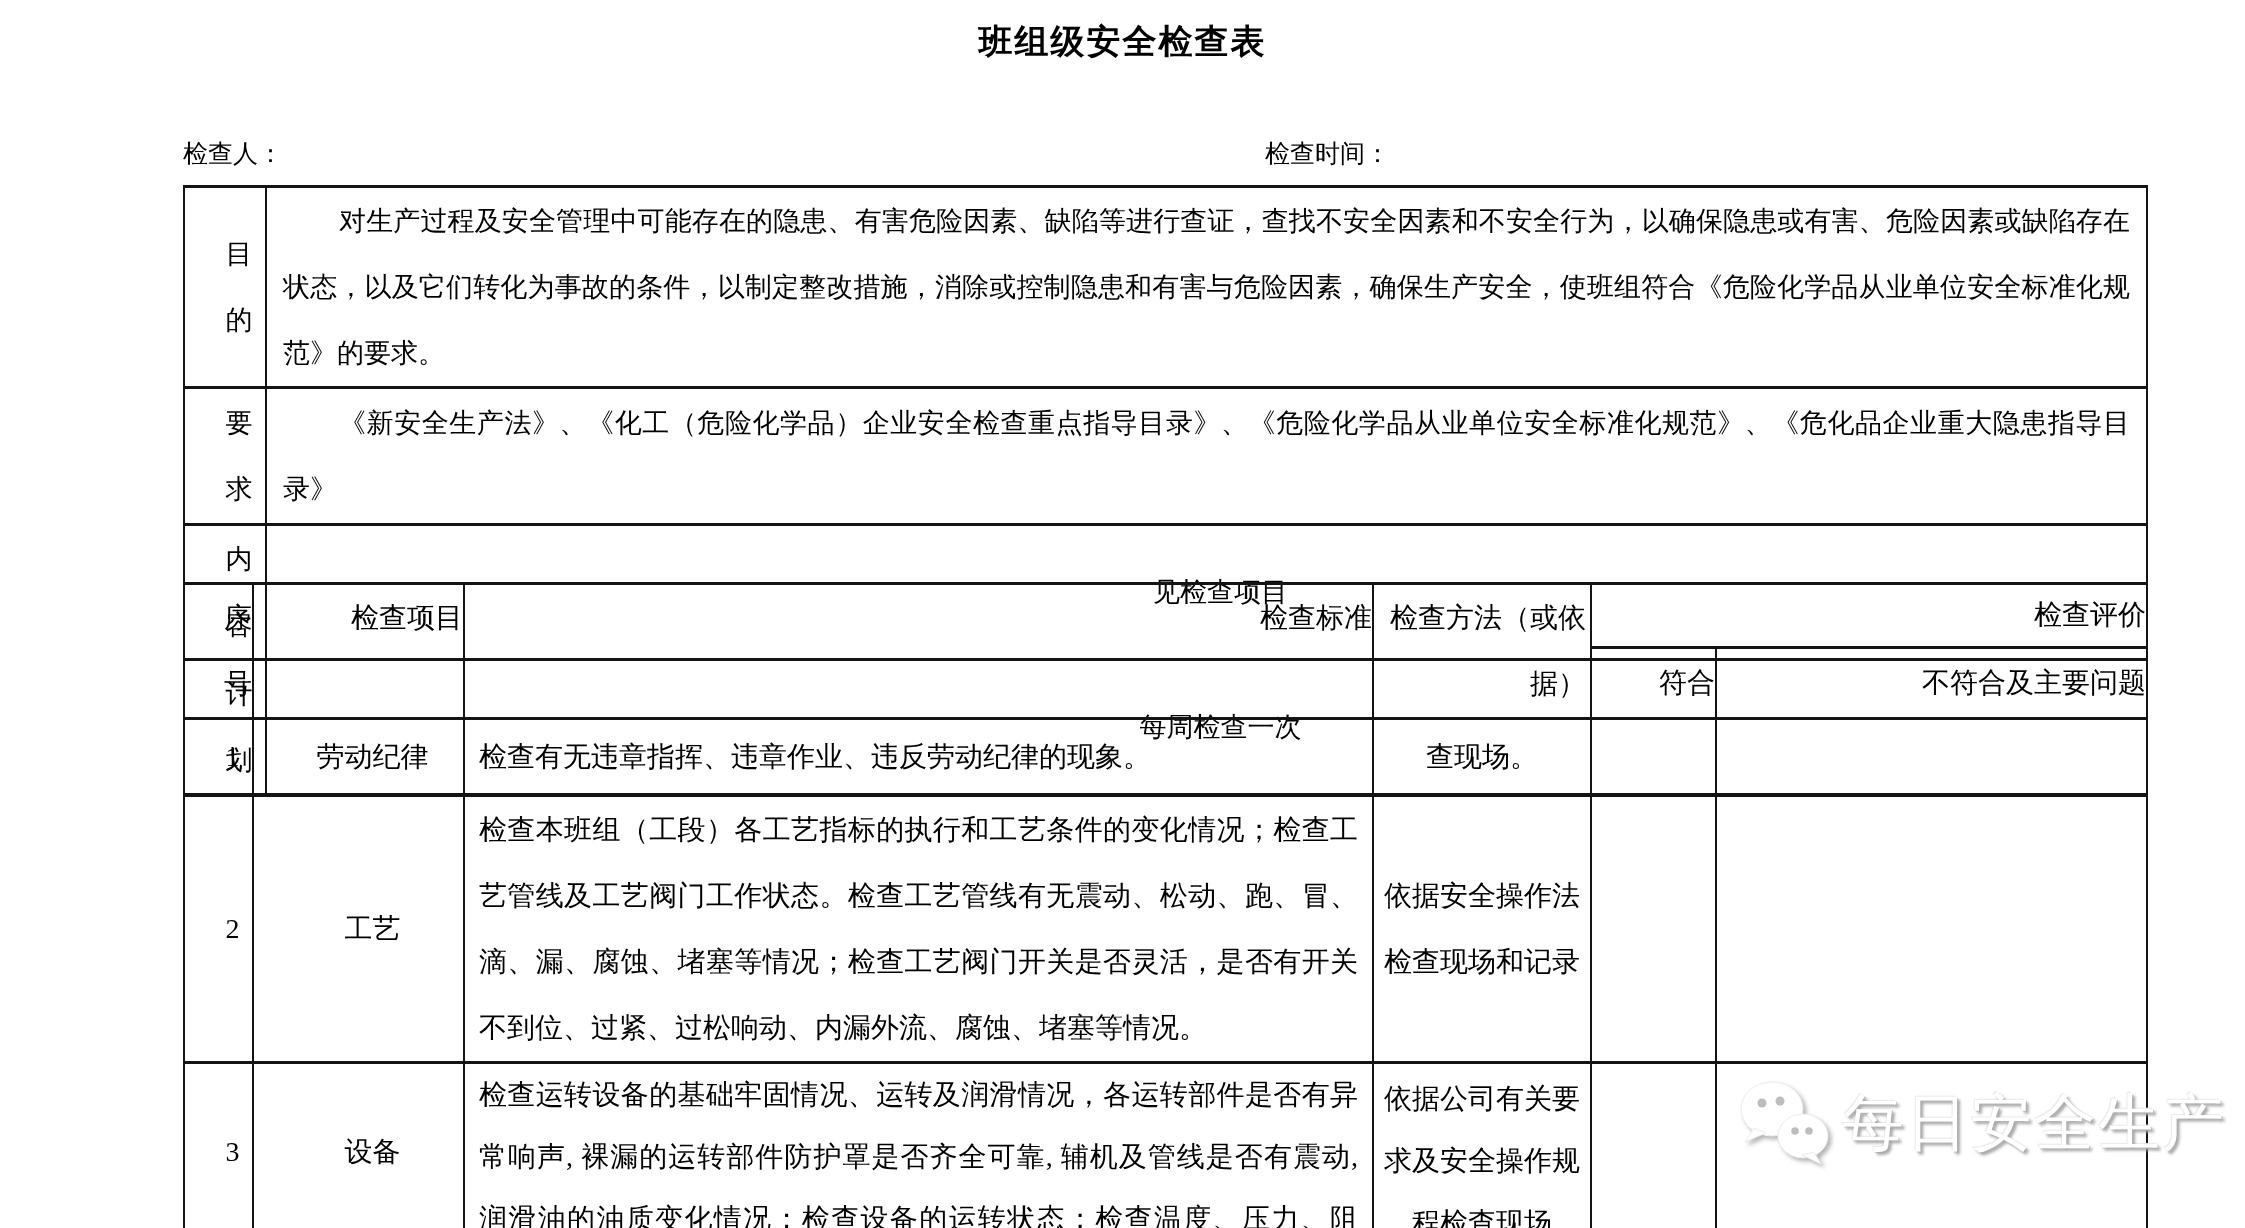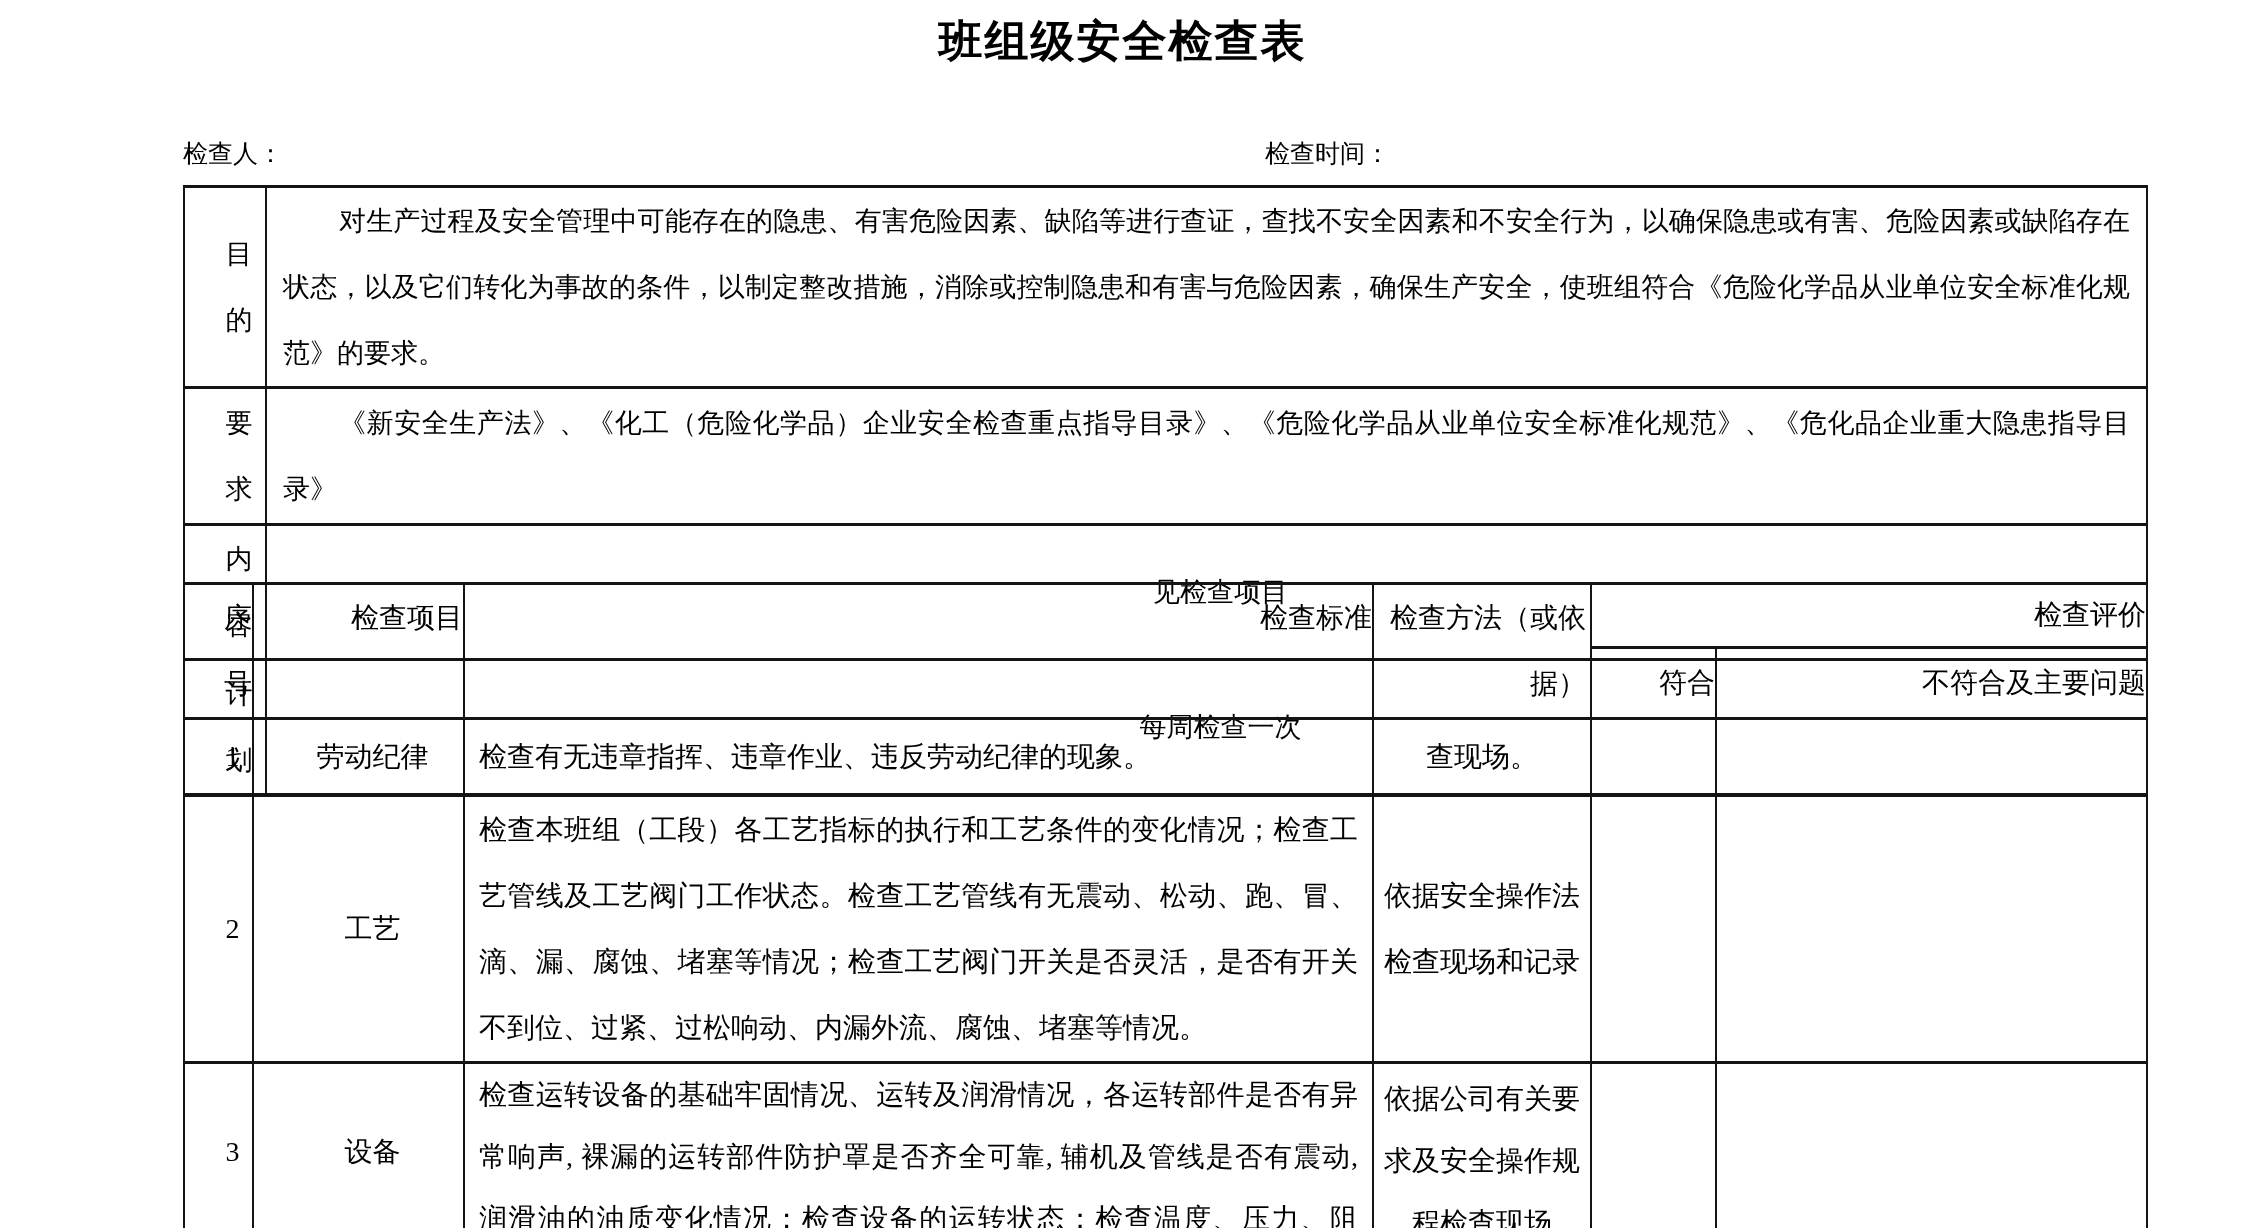--- a/index.html
+++ b/index.html
@@ -5,21 +5,21 @@
   * { margin:0; padding:0; box-sizing:border-box; }
   html,body { background:#ffffff; }
   #page {
     position:relative; width:2245px; height:1228px;
     background:#ffffff; overflow:hidden;
     font-family:"Liberation Serif","DejaVu Serif",serif;
     color:#000;
   }
   .doc-title {
     position:absolute; top:12px; left:0; width:2245px;
-    text-align:center; font-size:44px; font-weight:bold;
+    text-align:center; font-size:34px; font-weight:bold;
     letter-spacing:2px; line-height:60px;
   }
   .meta-label { position:absolute; top:134px; font-size:25px; line-height:40px; }
   #inspector { left:183px; }
   #check-time { left:1265px; }
 
   table { border-collapse:collapse; table-layout:fixed; position:absolute; left:183px; }
   td, th { border:2px solid #141414; border-top-width:3px; border-bottom-width:3px;
            font-size:28px; font-weight:normal; line-height:66px; vertical-align:middle;
            overflow:hidden;padding-left:28px; }
@@ -140,14 +140,27 @@
       </td>
       <td class="method-cell va-top">
         <div class="cell-clip">依据公司有关要求及安全操作规程检查现场</div>
       </td>
       <td></td>
       <td></td>
     </tr>
   </tbody>
     </table>
 
+  <div id="watermark">
+    <svg class="wm-icon" width="96" height="90" viewBox="0 0 96 90">
+      <ellipse cx="34" cy="31" rx="31" ry="27" fill="#ffffff" stroke="#ececec" stroke-width="1"></ellipse>
+      <path d="M16 50 L7 64 L28 55 Z" fill="#ffffff" stroke="#ececec" stroke-width="1"></path>
+      <circle cx="24" cy="25" r="4.5" fill="#bdbdbd"></circle>
+      <circle cx="42" cy="23" r="4.5" fill="#bdbdbd"></circle>
+      <ellipse cx="65" cy="58" rx="25" ry="22" fill="#ffffff" stroke="#ececec" stroke-width="1"></ellipse>
+      <path d="M76 74 L83 86 L64 77 Z" fill="#ffffff" stroke="#ececec" stroke-width="1"></path>
+      <circle cx="57" cy="53" r="3.8" fill="#bdbdbd"></circle>
+      <circle cx="71" cy="53" r="3.8" fill="#bdbdbd"></circle>
+    </svg>
+    <span class="wm-text">每日安全生产</span>
+  </div>
 
 </div>
 
 </body></html>

